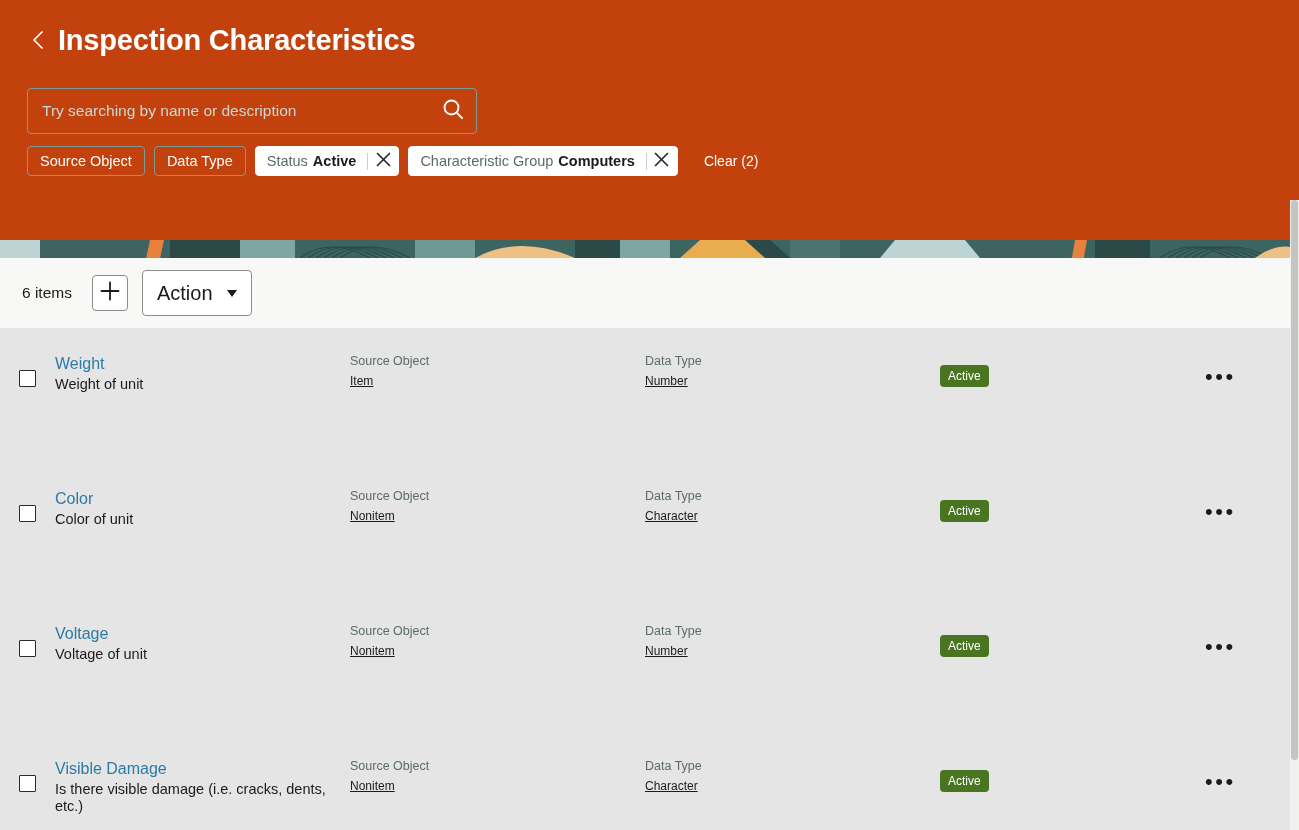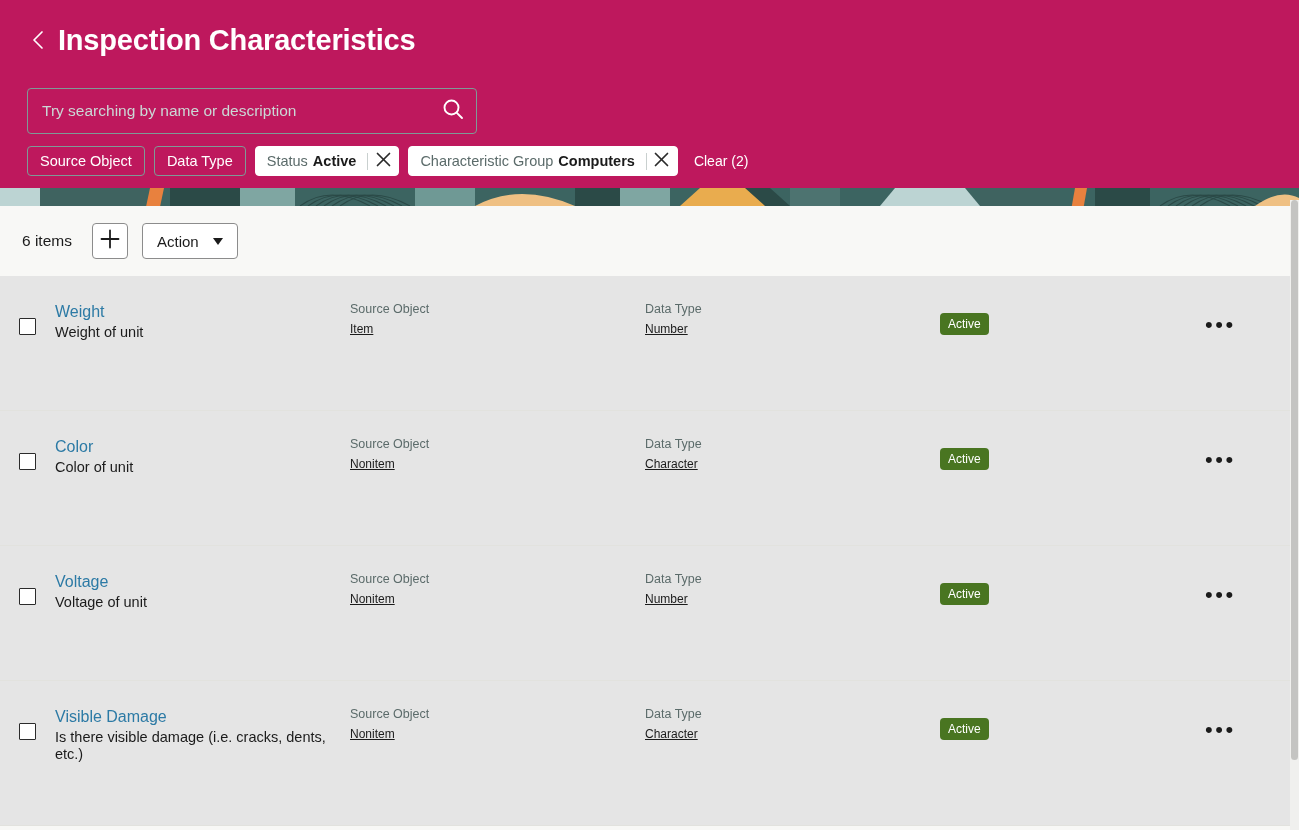--- a/index.html
+++ b/index.html
@@ -9,22 +9,22 @@
     height: 830px;
     overflow: hidden;
     background: #f8f8f6;
     font-family: "Liberation Sans", sans-serif;
   }
 
   
   .header {
     position: relative;
     width: 1299px;
-    height: 188px;
-    background: #be185d;
+    height: 240px;
+    background: #c2410c;
     padding: 0;
   }
 
   .header-top {
     display: flex;
     align-items: center;
     padding: 22px 0 0 22px;
   }
 
   .back-btn {
@@ -122,21 +122,21 @@
     height: 100%;
     display: flex;
     align-items: center;
     justify-content: center;
     cursor: pointer;
     flex: 0 0 auto;
   }
   .clear-link {
     color: #ffffff;
     font-size: 14px;
-    margin-left: 7px;
+    margin-left: 17px;
     cursor: pointer;
     white-space: nowrap;
   }
 
   
   .banner {
     position: relative;
     width: 1299px;
     height: 18px;
     overflow: hidden;
@@ -165,29 +165,29 @@
     border: 1px solid #8c8c8c;
     border-radius: 4px;
     background: #ffffff;
     display: flex;
     align-items: center;
     justify-content: center;
     cursor: pointer;
     margin-right: 14px;
   }
   .btn-action {
-    height: 36px;
+    height: 46px;
     border: 1px solid #8c8c8c;
     border-radius: 4px;
     background: #ffffff;
     display: flex;
     align-items: center;
     padding: 0 14px;
     cursor: pointer;
-    font-size: 15px;
+    font-size: 20px;
     color: #1b1b1b;
     gap: 14px;
   }
   .caret {
     width: 0; height: 0;
     border-left: 5.5px solid transparent;
     border-right: 5.5px solid transparent;
     border-top: 7px solid #1b1b1b;
   }
 

